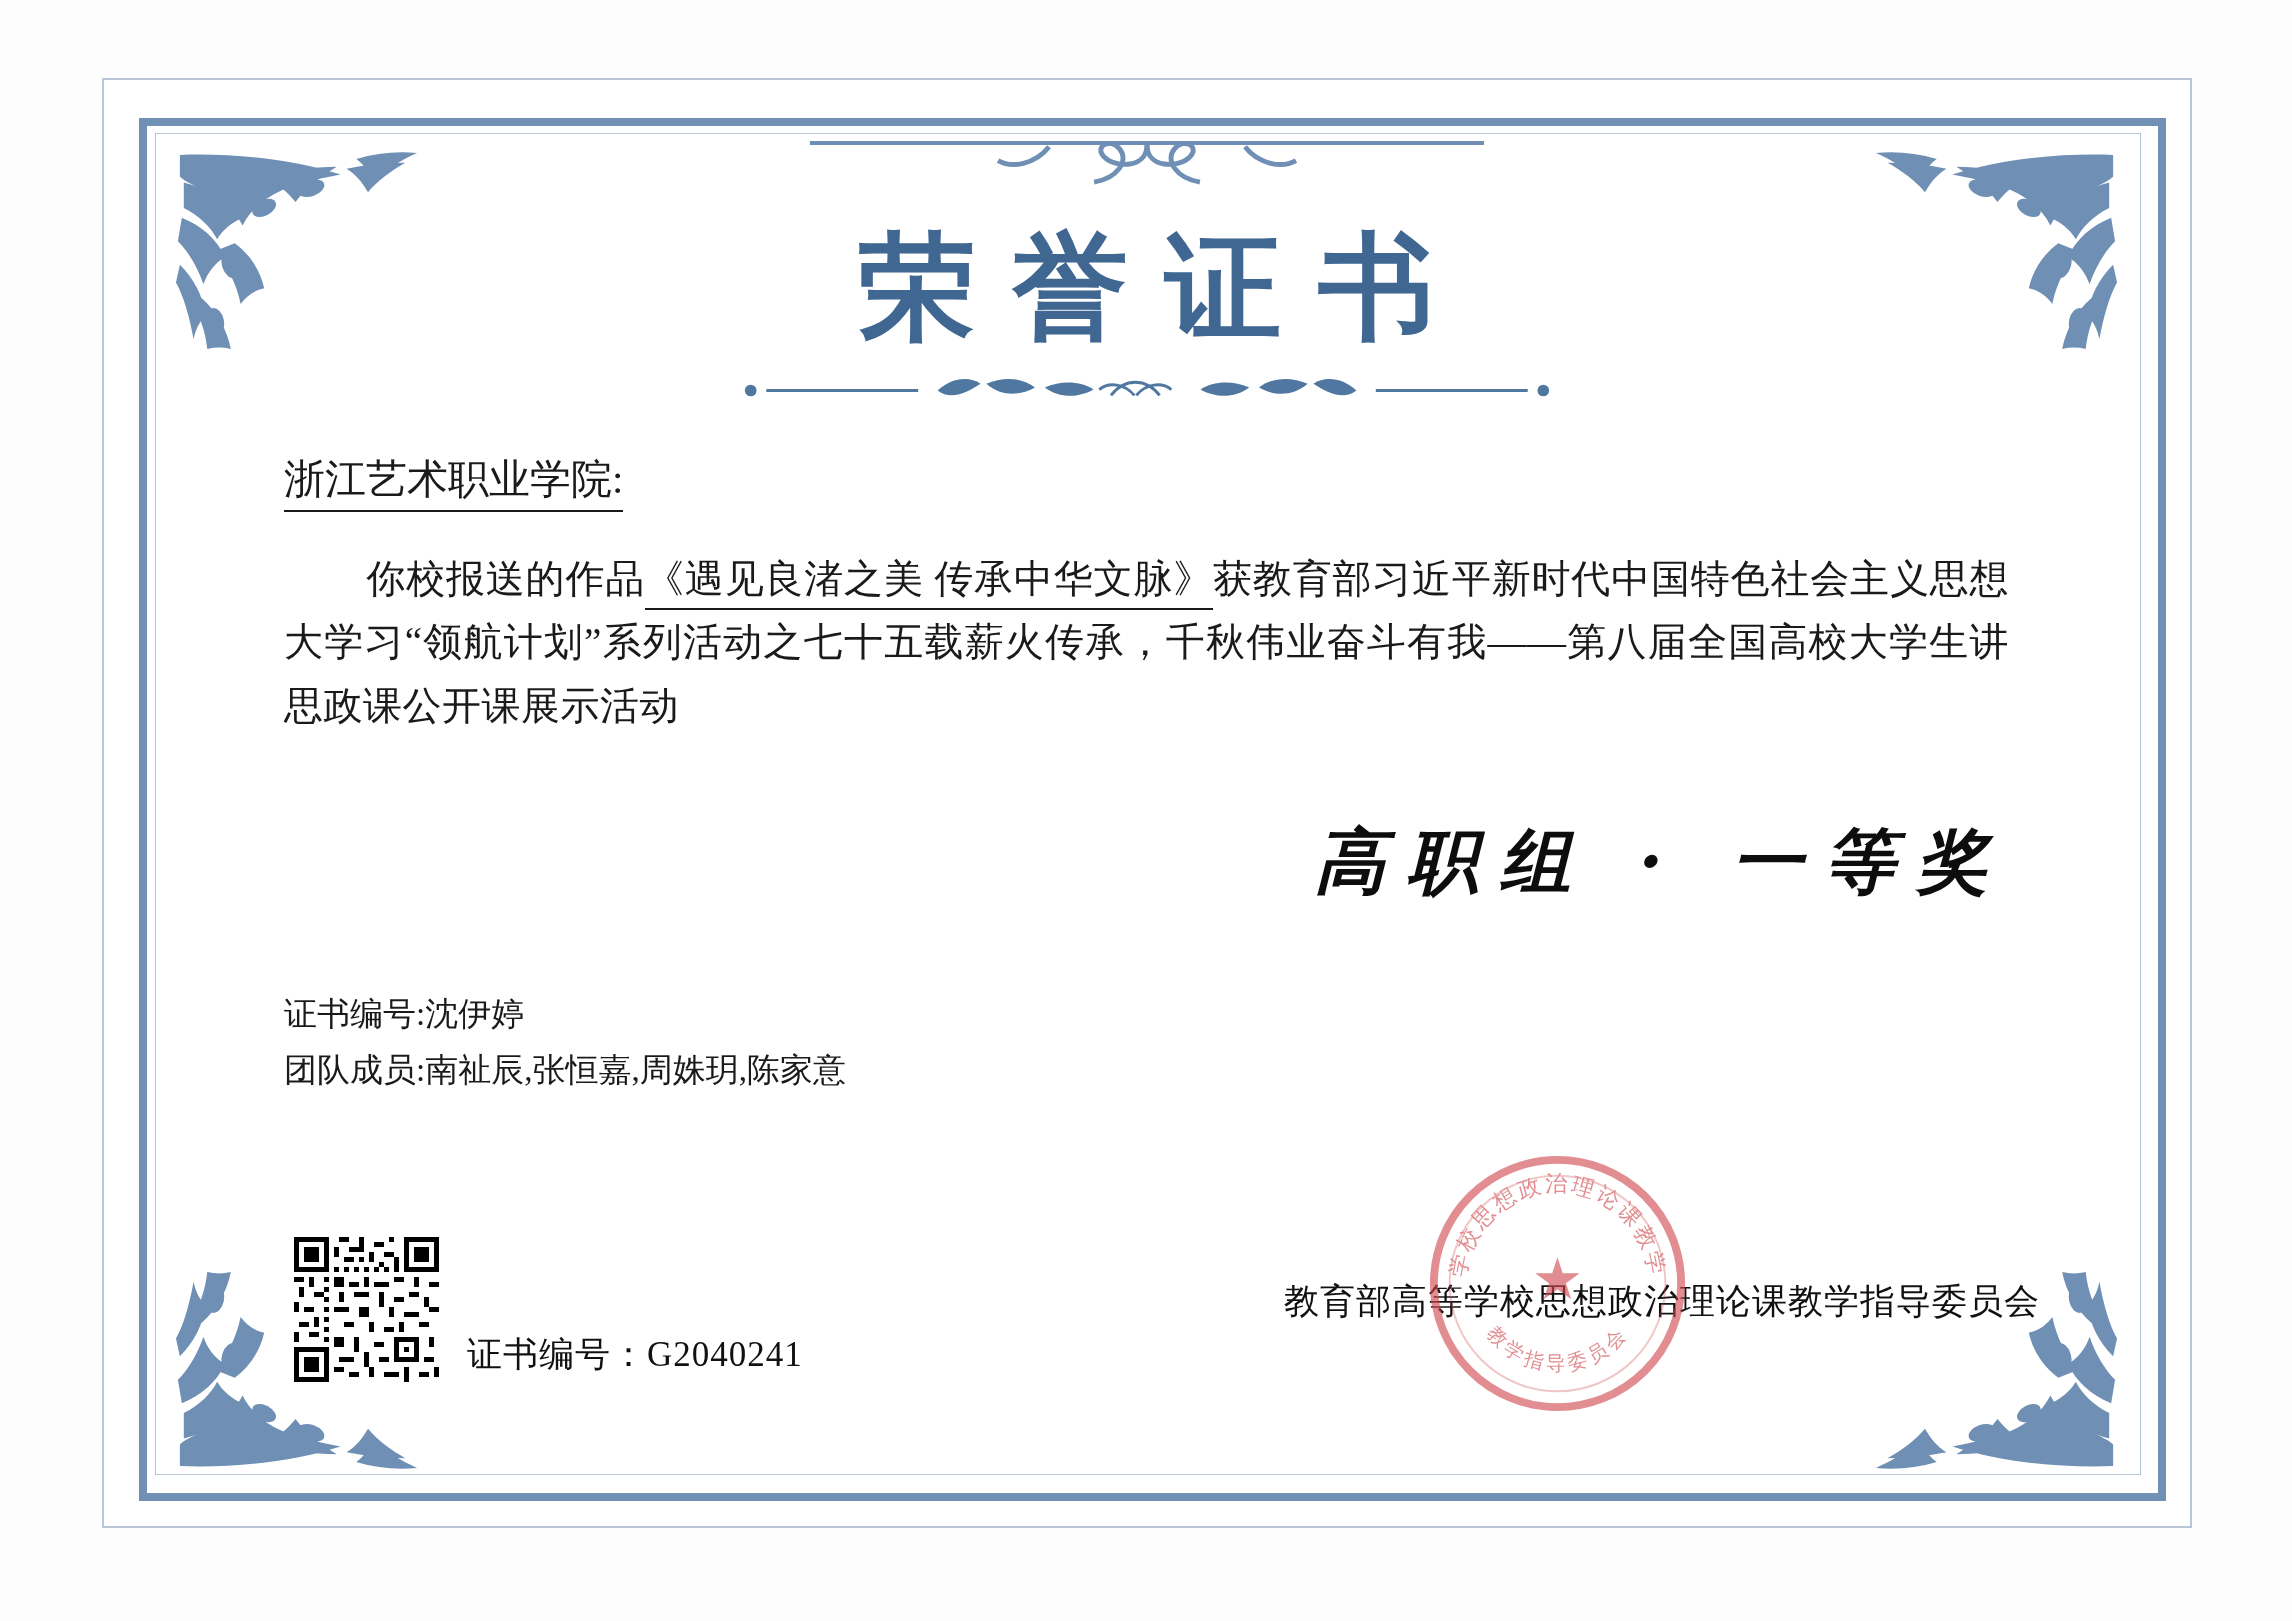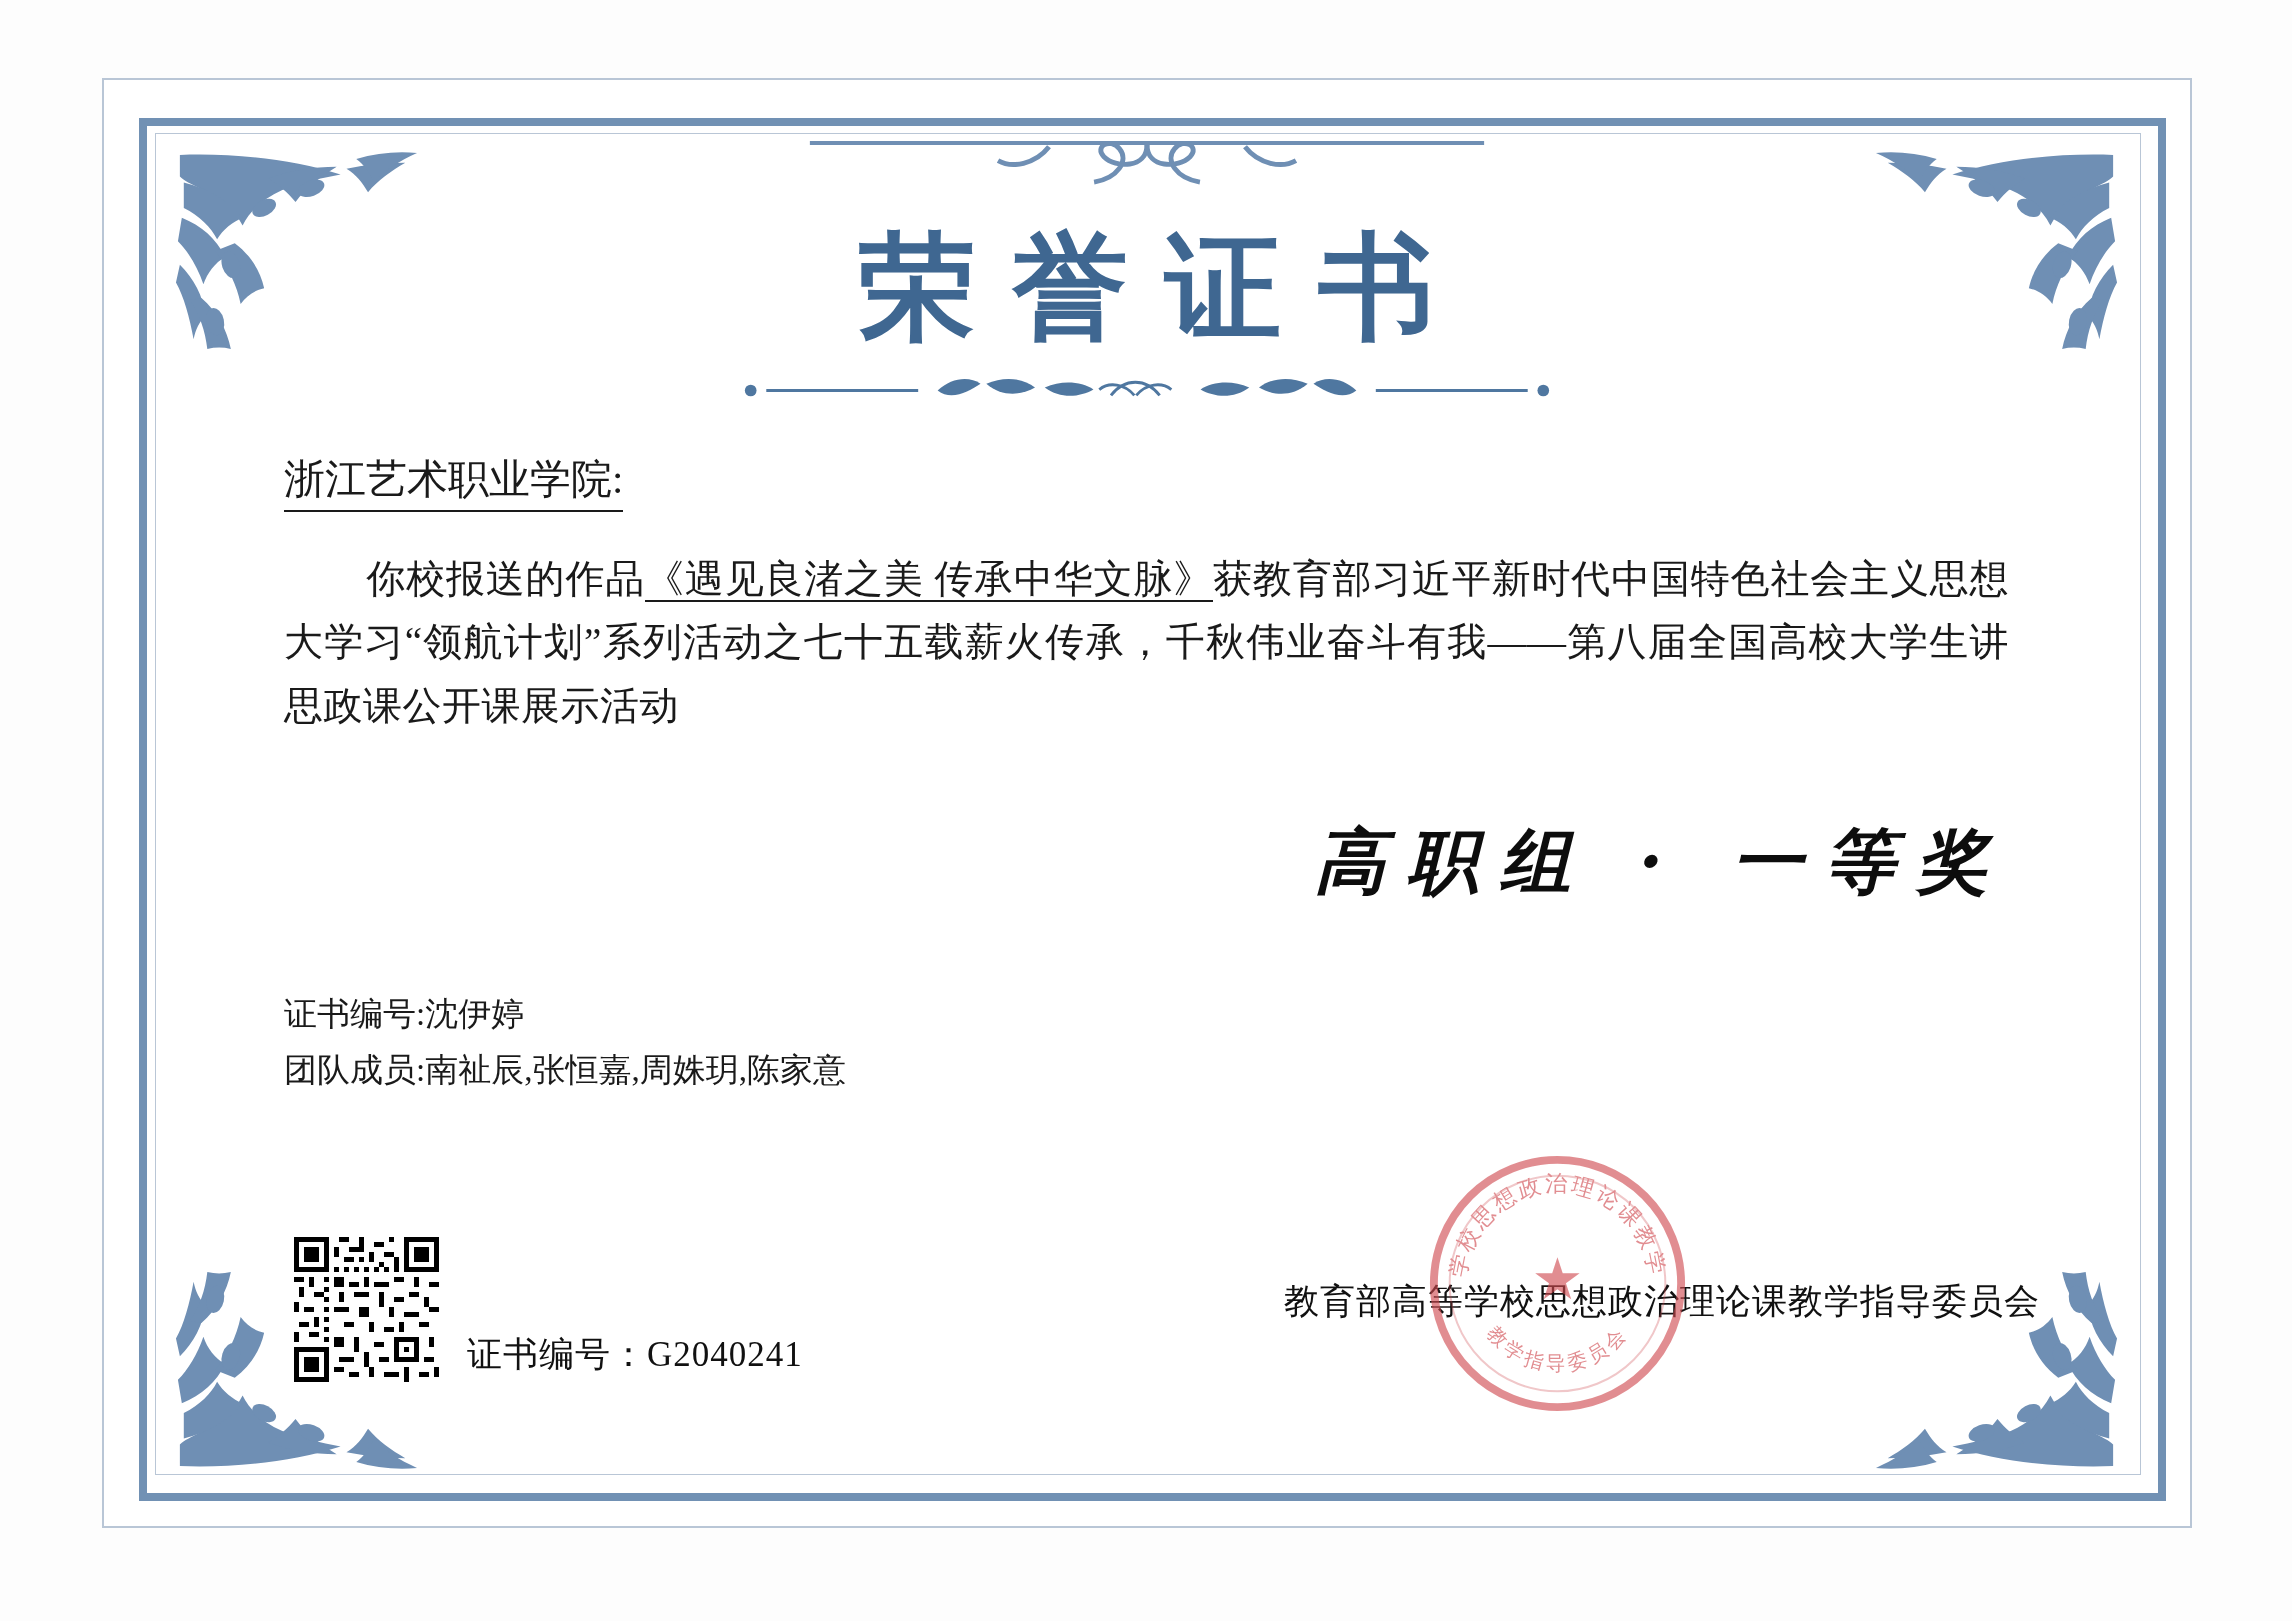--- a/index.html
+++ b/index.html
@@ -118,21 +118,21 @@
   .para {
     margin-top: 35px;
     font-size: 39px;
     line-height: 1.62;
     text-align: justify;
     letter-spacing: 0.5px;
   }
   .para .indent { display: inline-block; width: 82px; }
   .work-title {
     border-bottom: 2px solid #1a1a1a;
-    padding-bottom: 0;
+    padding-bottom: 8px;
   }
 
   .award {
     margin-top: 78px;
     text-align: right;
     font-family: "DejaVu Serif", "Liberation Serif", serif;
     font-size: 71px;
     font-weight: 700;
     font-style: italic;
     letter-spacing: 21.6px;

